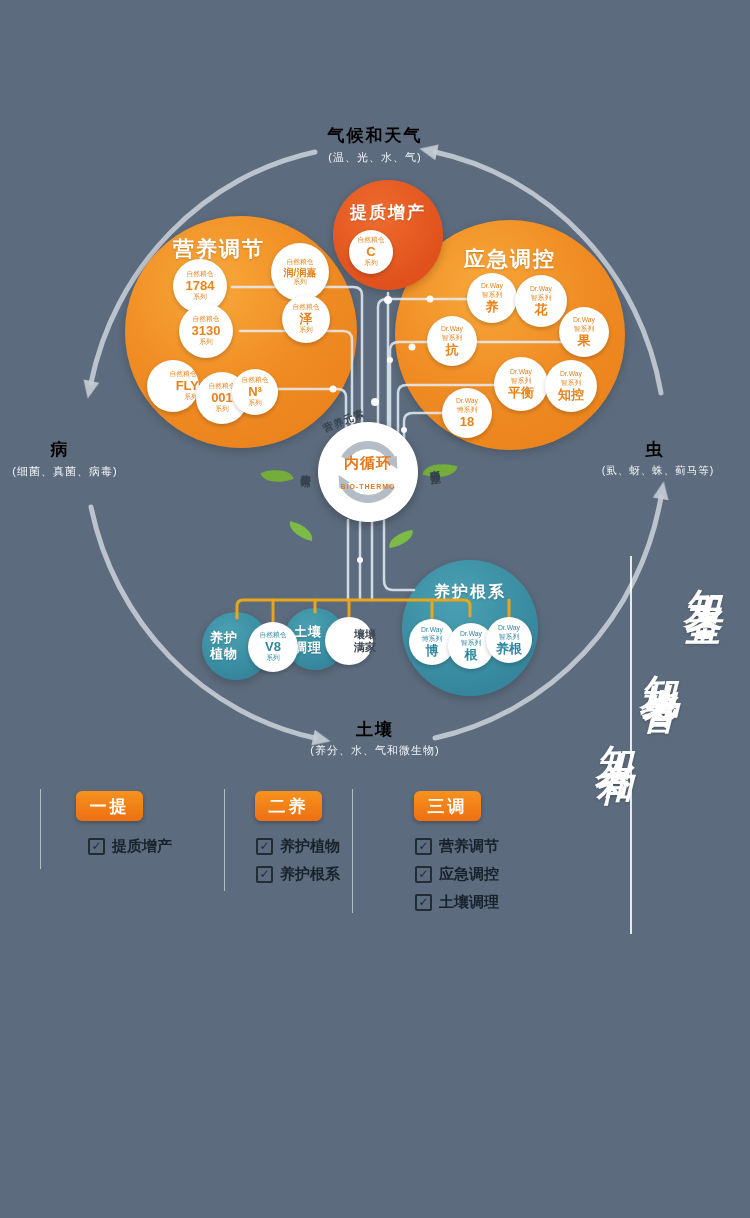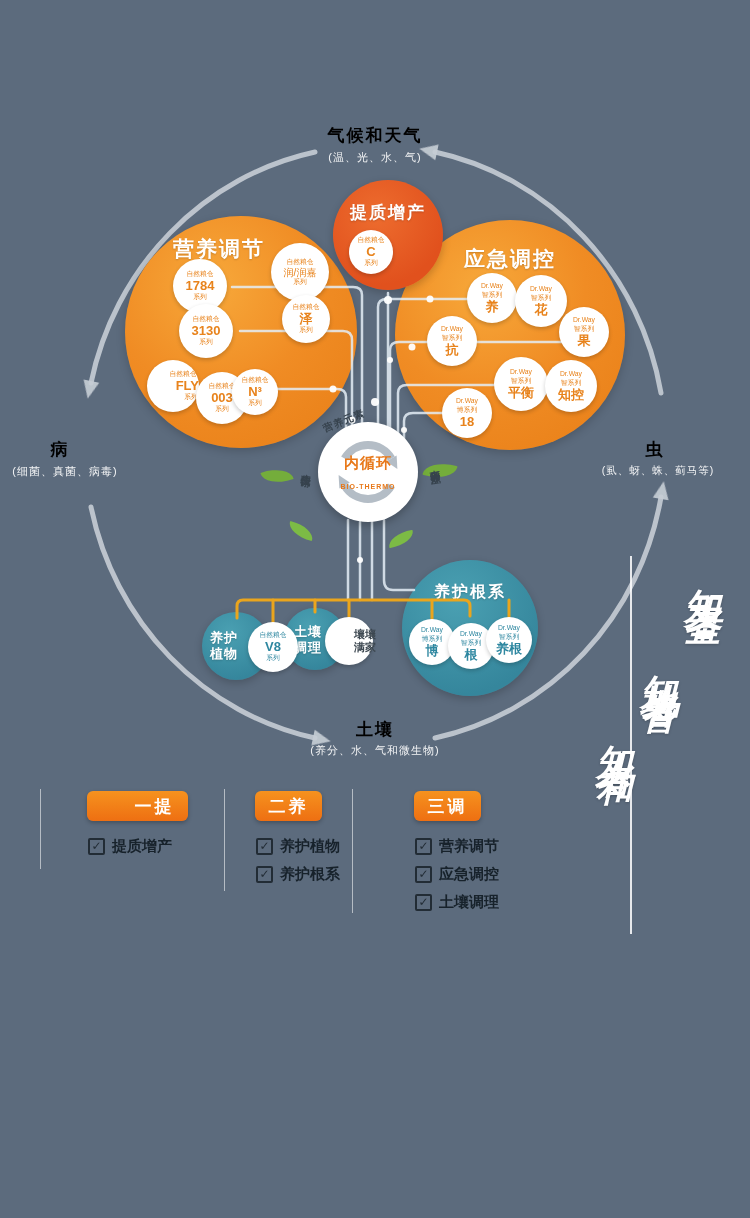--- a/index.html
+++ b/index.html
@@ -13,21 +13,21 @@
   .gcircle{position:absolute;border-radius:50%;}
   .gc-orange{background:radial-gradient(circle at 38% 30%, #f7a83a 0%, #f08c24 48%, #e87e16 100%);box-shadow:0 3px 10px rgba(0,0,0,.18);}
   .gc-red{background:radial-gradient(circle at 40% 32%, #ed6c2e 0%, #e1511d 70%);box-shadow:0 3px 8px rgba(0,0,0,.2);}
   .gc-teal{background:radial-gradient(circle at 40% 30%, #4aa0b2 0%, #35869c 75%);box-shadow:0 3px 8px rgba(0,0,0,.2);}
   .gtitle{position:absolute;color:#fff;font-weight:800;text-align:center;letter-spacing:2px;text-shadow:0 1px 2px rgba(0,0,0,.18);line-height:1.2;}
   
   .prod{position:absolute;background:#fff;border-radius:50%;display:flex;flex-direction:column;align-items:center;justify-content:center;
         text-align:center;box-shadow:0 2px 4px rgba(0,0,0,.2);line-height:1.1;}
   .prod .s{font-size:8px;transform:scale(.85);white-space:nowrap;}
   .prod .b{font-size:13px;font-weight:800;white-space:nowrap;}
-  .prod .b-sm{font-size:10px;font-weight:400;white-space:nowrap;text-align:center;}
+  .prod .b-sm{font-size:10px;font-weight:700;white-space:nowrap;text-align:center;}
   .prod.nat,.prod.dw{color:#e8831c;}
   .prod.tl{color:#2e87a0;}
   .prod.dark{color:#3c4750;}
   .wrap2{font-weight:800;line-height:1.15;}
   
   .leaf{position:absolute;background:#74ad3b;border-radius:4% 100% 4% 100%;}
   .leaf.flip{border-radius:100% 4% 100% 4%;}
   
   .hub{position:absolute;left:318px;top:422px;width:100px;height:100px;background:#fff;border-radius:50%;
        box-shadow:0 3px 10px rgba(0,0,0,.28);}
@@ -157,21 +157,21 @@
     <span class="b">泽</span>
     <span class="s">系列</span>
   </div>
   <div class="prod nat" style="left:147px;top:360px;width:52px;height:52px;align-items:flex-end;">
     <span class="s">自然粮仓</span>
     <span class="b">FLY</span>
     <span class="s">系列</span>
   </div>
   <div class="prod nat" style="left:196px;top:372px;width:52px;height:52px;">
     <span class="s">自然粮仓</span>
-    <span class="b">003</span>
+    <span class="b">001</span>
     <span class="s">系列</span>
   </div>
   <div class="prod nat" style="left:232px;top:369px;width:46px;height:46px;">
     <span class="s">自然粮仓</span>
     <span class="b">N³</span>
     <span class="s">系列</span>
   </div>
 
   <div class="prod nat" style="left:349px;top:230px;width:44px;height:44px;">
     <span class="s">自然粮仓</span>
@@ -253,21 +253,21 @@
     </div>
   </div>
   <div class="hub-label" style="left:322px;top:414px;transform:rotate(-22deg);">营养元素</div>
   <div class="hub-label vert" style="left:300px;top:466px;transform:rotate(8deg);">生理代谢</div>
   <div class="hub-label vert" style="left:426px;top:462px;transform:rotate(-8deg);">内循环效应</div>
 
   <div class="divider" style="left:40px;top:789px;height:80px;"></div>
   <div class="divider" style="left:224px;top:789px;height:102px;"></div>
   <div class="divider" style="left:352px;top:789px;height:124px;"></div>
 
-  <div class="pill" style="left:87px;top:791px;padding-left:34px;">一提</div>
+  <div class="pill" style="left:76px;top:791px;">一提</div>
   <div class="pill" style="left:255px;top:791px;">二养</div>
   <div class="pill" style="left:414px;top:791px;">三调</div>
 
   <div class="chk" style="left:88px;top:837px;">
     <span class="box">✓</span>
     <span>提质增产</span>
   </div>
   <div class="chk" style="left:256px;top:837px;">
     <span class="box">✓</span>
     <span>养护植物</span>

